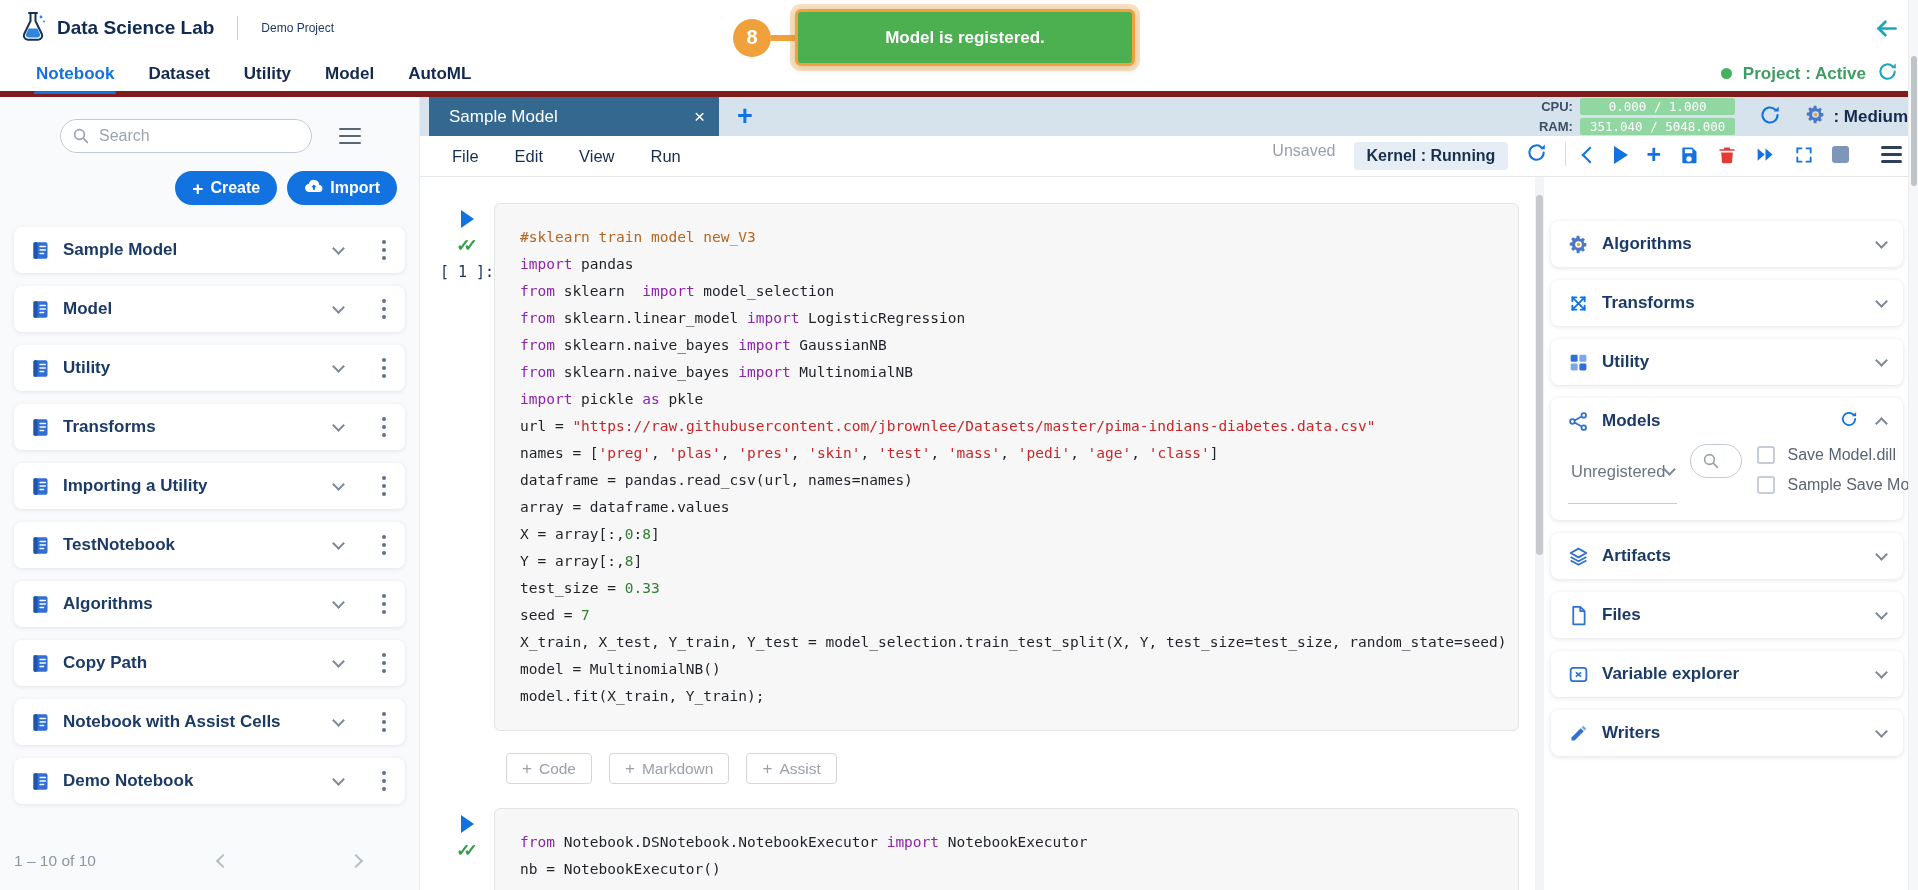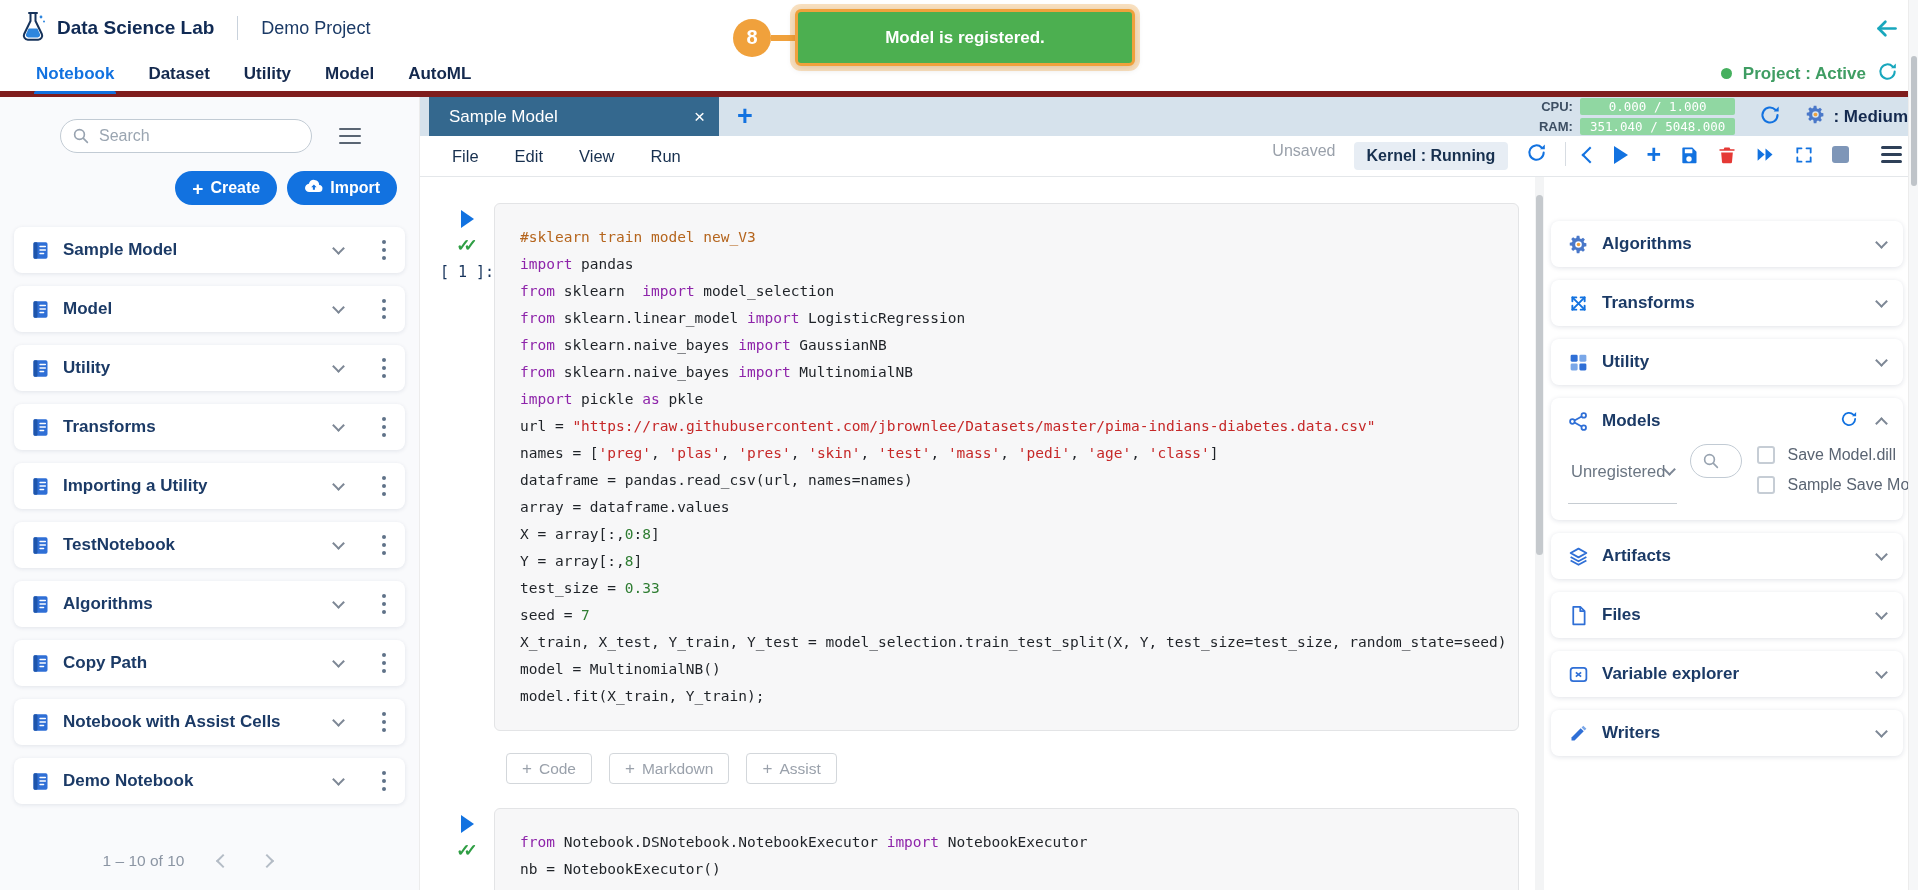--- a/index.html
+++ b/index.html
@@ -5,21 +5,21 @@
   *{margin:0;padding:0;box-sizing:border-box;}
   html,body{width:1918px;height:890px;overflow:hidden;background:#fff;
     font-family:"Liberation Sans",sans-serif;color:#14294e;}
   .app{position:relative;width:1918px;height:890px;display:flex;flex-direction:column;background:#fff;}
 
   
   .header{height:56px;flex:0 0 56px;display:flex;padding:0 20px;position:relative;background:#fff;z-index:20;}
   .brand{display:flex;align-items:center;gap:11px;}
   .app-title{font-size:19px;font-weight:700;color:#102a54;white-space:nowrap;}
   .brand-divider{width:1px;height:24px;background:#c9d2dc;margin:0 12px;}
-  .project-name{font-size:18px;color:#1b3a66;white-space:nowrap;}
+  .project-name{font-size:12px;color:#1b3a66;white-space:nowrap;}
   .corner-artifact{position:absolute;left:0;top:0;width:11px;height:15px;background:#1d3557;border-bottom-right-radius:7px;}
   .toast-wrap{position:absolute;left:733px;top:9px;display:flex;align-items:center;z-index:30;}
   .step-badge{width:38px;height:38px;border-radius:50%;background:#f0a13c;color:#fff;font-size:20px;font-weight:700;
     display:flex;align-items:center;justify-content:center;flex:0 0 38px;}
   .step-connector{width:24px;height:6px;background:#f0a13c;}
   .toast{width:340px;height:57px;background:#4caf50;border:3px solid #f0a13c;border-radius:6px;
     box-shadow:0 0 0 5px rgba(240,161,60,.32), 0 2px 8px rgba(0,0,0,.18);
     display:flex;align-items:center;justify-content:center;color:#fff;font-size:17px;font-weight:600;}
   .header-back{position:absolute;right:18px;top:15px;cursor:pointer;}
 
@@ -59,21 +59,21 @@
   .nb-item .chev{margin-right:24px;}
   .kebab{display:inline-flex;flex-direction:column;gap:3.5px;padding:3px;cursor:pointer;}
   .kebab i{width:4.5px;height:4.5px;border-radius:50%;background:#5f7288;display:block;}
   .kebab.blue i{background:#2f6fd6;}
   .chev{width:9px;height:9px;border-right:2.2px solid #7d8795;border-bottom:2.2px solid #7d8795;display:inline-block;flex:0 0 auto;}
   .chev.down{transform:rotate(45deg);margin-top:-4px;}
   .chev.up{transform:rotate(-135deg);margin-top:4px;}
   .chev.left{transform:rotate(135deg);}
   .chev.right{transform:rotate(-45deg);}
   .chev.pale{border-color:#b4bcc6;width:10px;height:10px;}
-  .pagination{margin-top:auto;padding:14px 44px 20px 0;display:flex;align-items:center;justify-content:center;gap:34px;
+  .pagination{margin-top:auto;padding:14px 44px 20px 0;display:flex;align-items:center;justify-content:space-between;gap:34px;
     color:#8b95a3;font-size:15.5px;}
 
   
   .main-col{flex:1;display:flex;flex-direction:column;min-width:0;}
   .tab-row{height:39px;flex:0 0 39px;background:#d6e2ec;display:flex;align-items:center;padding-right:10px;}
   .editor-tab{width:290px;height:39px;background:#34688e;color:#fff;display:flex;align-items:center;
     padding:0 14px 0 20px;font-size:17px;margin-left:9px;cursor:pointer;}
   .editor-tab-label{flex:1;}
   .tab-close{color:#fff;font-size:19px;line-height:1;cursor:pointer;}
   .tab-add{color:#1272e0;font-size:27px;font-weight:600;margin-left:18px;line-height:1;background:none;border:none;cursor:pointer;font-family:inherit;}

